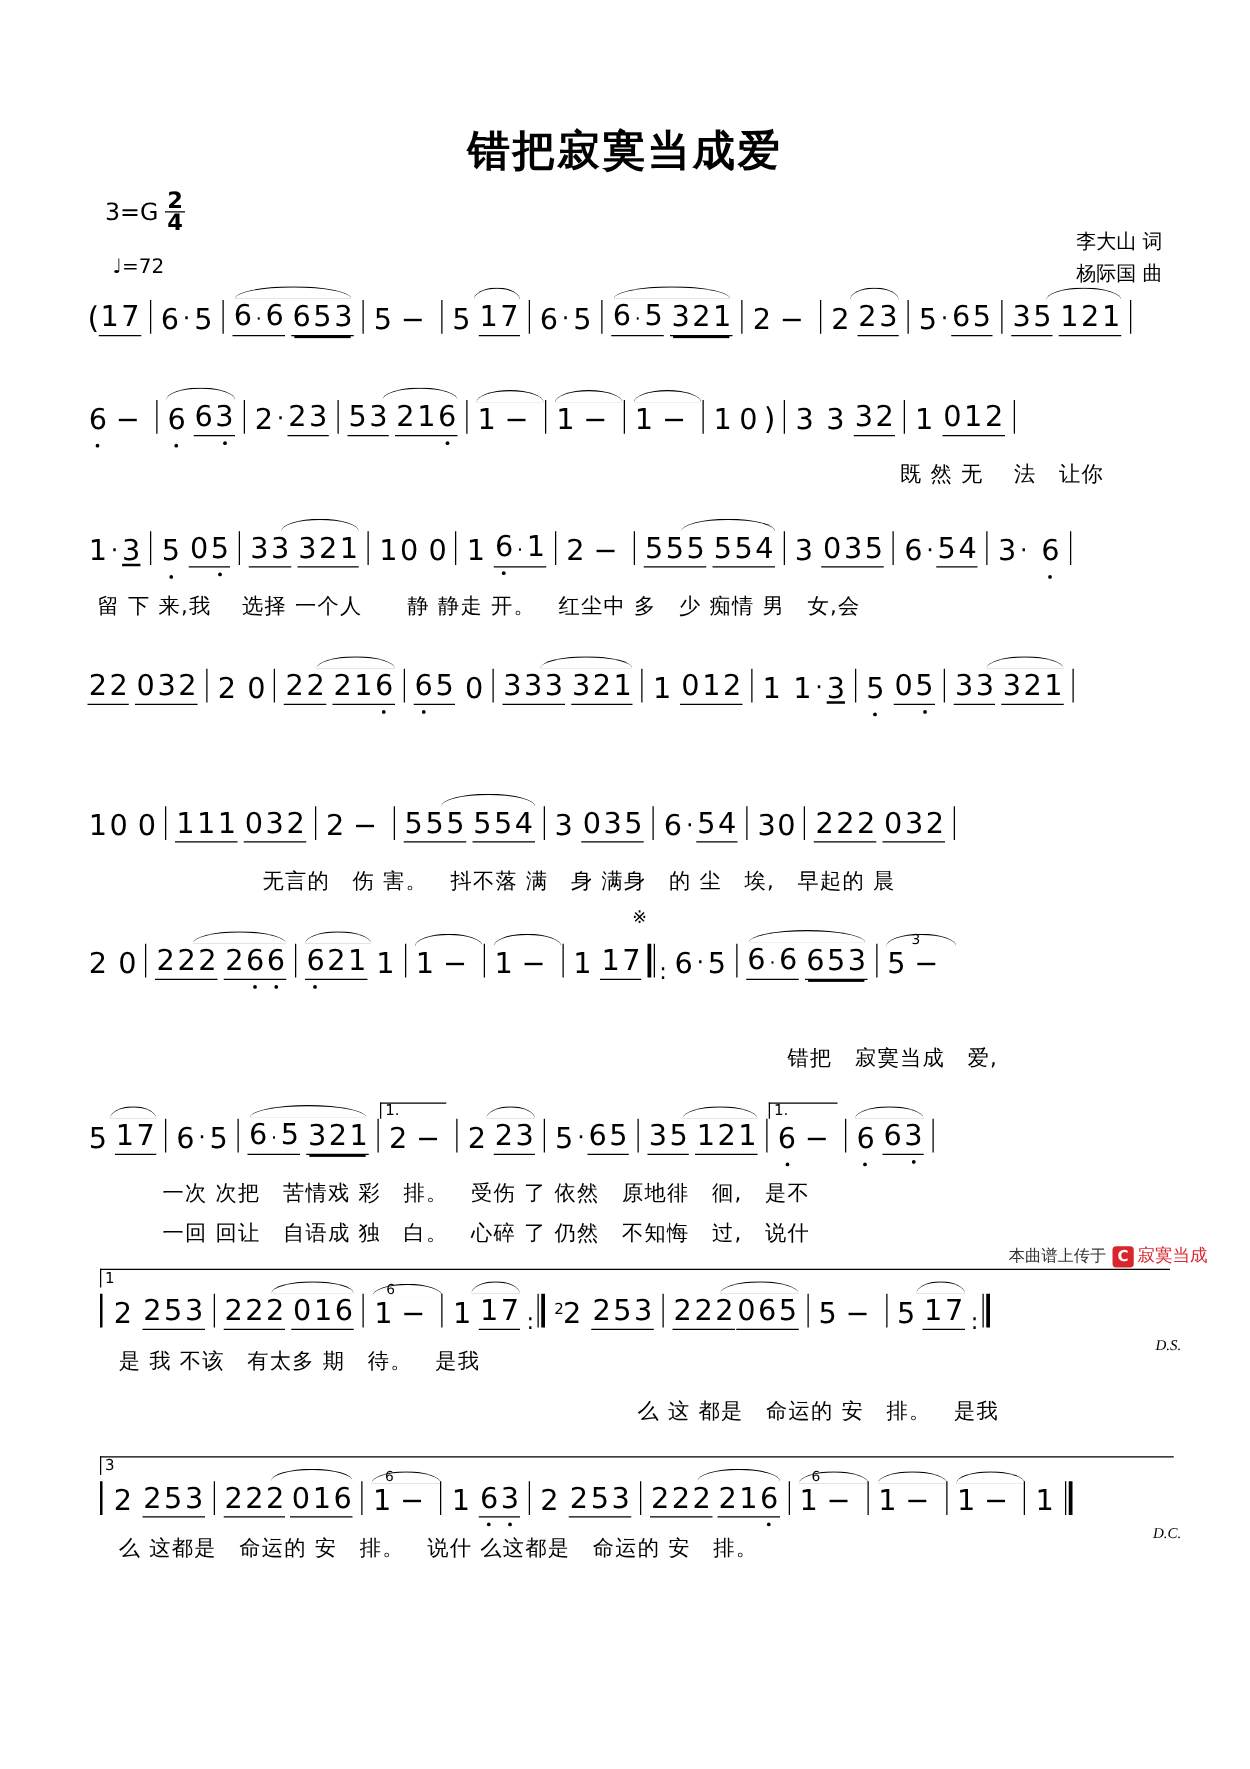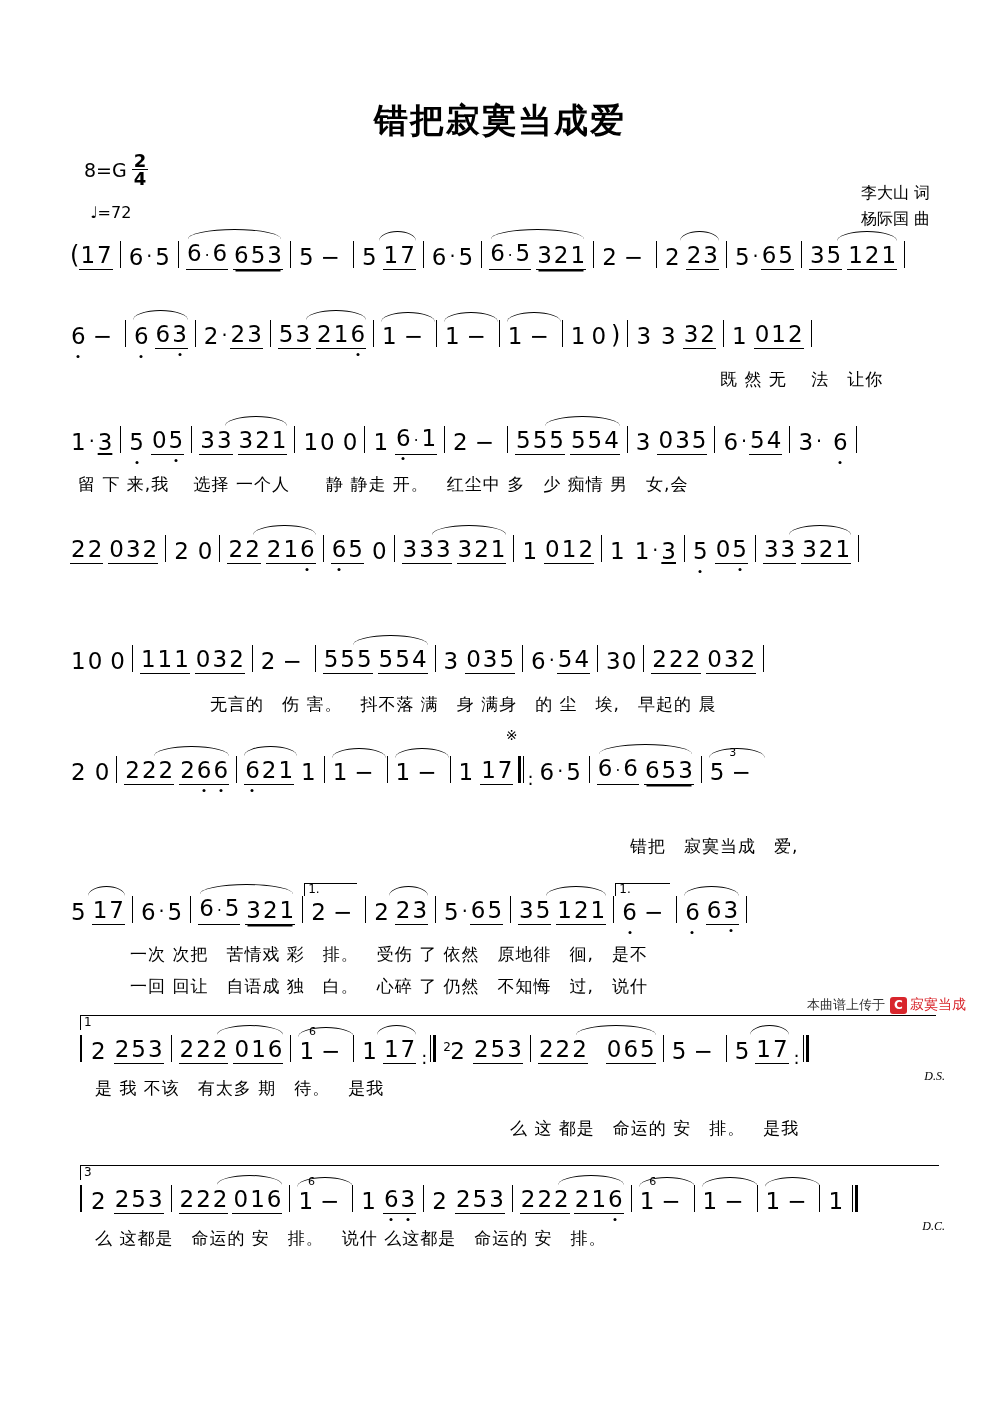--- a/index.html
+++ b/index.html
@@ -208,21 +208,21 @@
 </style>
 </head>
 <body>
 
 <div class="sheet">
 
   <div class="title">错把寂寞当成爱</div>
 
   <div class="key-block">
     <div class="key-line">
-      <span>8=G</span>
+      <span>3=G</span>
       <span class="frac">
         <span class="num">2</span>
         <span class="den">4</span>
       </span>
     </div>
   </div>
   <div class="tempo">♩=72</div>
 
   <div class="credits">
     <div>李大山 词</div>
@@ -693,21 +693,21 @@
         <span style="position:absolute;left:0;top:-24px;font-size:12px;font-family:'DejaVu Sans',sans-serif;">2</span>
       </span>
       <span class="meas" style="margin-left:6px;">
         <span class="note">2</span>
         <span class="grp" style="margin-left:7px;"><span class="note">2</span><span class="note">5</span><span class="note">3</span></span>
       </span>
       <span class="bar"></span>
       <span class="meas">
         <span class="slur" style="left:38px;right:0;"></span>
         <span class="grp"><span class="note">2</span><span class="note">2</span><span class="note">2</span></span>
-        <span class="grp" style="margin-left:18px;"><span class="note">0</span><span class="note">6</span><span class="note">5</span></span>
+        <span class="grp" style="margin-left:1px;"><span class="note">0</span><span class="note">6</span><span class="note">5</span></span>
       </span>
       <span class="bar"></span>
       <span class="meas">
         <span class="note">5</span>
           <span style="margin:0 6px;">−</span>
       </span>
       <span class="bar"></span>
       <span class="meas">
         <span class="slur" style="left:16px;right:0;"></span>
         <span class="note">5</span>

